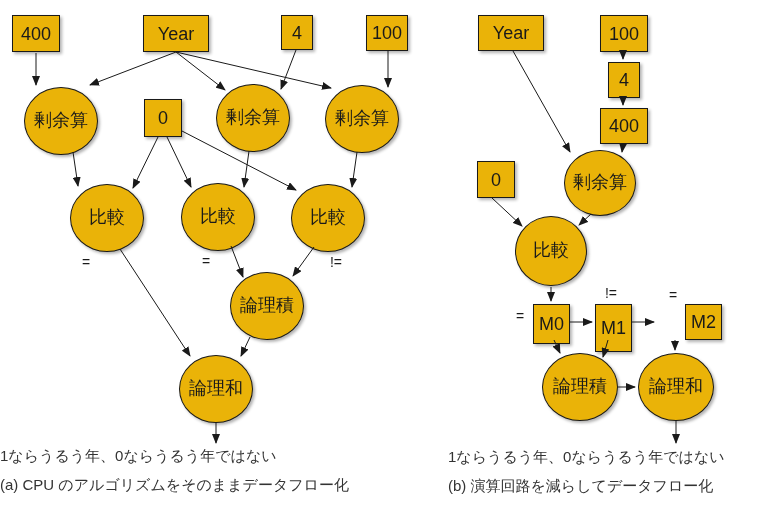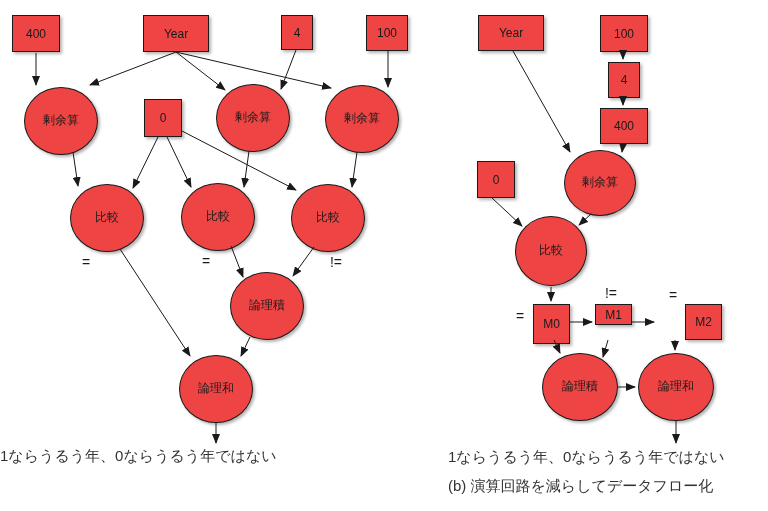--- a/index.html
+++ b/index.html
@@ -2,21 +2,21 @@
 <html><head>
 <meta charset="utf-8">
 <style>
   html,body{margin:0;padding:0;background:#fff;}
   .canvas{
     position:relative;width:768px;height:511px;background:#ffffff;overflow:hidden;
     font-family:"Liberation Sans","DejaVu Sans",sans-serif;color:#1a1a1a;
   }
   .node{
     position:absolute;display:flex;align-items:center;justify-content:center;
-    background:#ef4444;border:1px solid #1a1a1a;font-size:12px;line-height:1;
+    background:#eab308;border:1px solid #1a1a1a;font-size:18px;line-height:1;
     box-shadow:2px 2px 3px rgba(0,0,0,0.30);box-sizing:border-box;white-space:nowrap;
   }
   .ellipse{border-radius:50%;font-family:Liberation Mono, monospace;}
   .oplabel{
     position:absolute;font-size:14px;line-height:1;text-align:center;color:#1a1a1a;
     white-space:nowrap;
   }
   .caption{
     position:absolute;font-size:15px;line-height:1.2;color:#333;
     white-space:nowrap;
@@ -45,32 +45,33 @@
   <div class="node ellipse" style="left:291px;top:184px;width:74px;height:68px">比較</div>
 
   <div class="node ellipse" style="left:230px;top:272px;width:74px;height:68px">論理積</div>
   <div class="node ellipse" style="left:179px;top:355px;width:74px;height:68px">論理和</div>
 
   <div class="oplabel" style="left:74px;top:255px;width:24px">=</div>
   <div class="oplabel" style="left:194px;top:254px;width:24px">=</div>
   <div class="oplabel" style="left:321px;top:255px;width:30px">!=</div>
 
   <div class="caption" style="left:0px;top:447px;width:430px">1ならうるう年、0ならうるう年ではない</div>
+  <div class="caption" style="left:0px;top:476px;width:430px">(a) CPU のアルゴリズムをそのままデータフロー化</div>
 
   <div class="node" style="left:478px;top:15px;width:66px;height:36px">Year</div>
   <div class="node" style="left:600px;top:15px;width:48px;height:37px">100</div>
   <div class="node" style="left:608px;top:62px;width:32px;height:36px">4</div>
   <div class="node" style="left:600px;top:108px;width:48px;height:36px">400</div>
   <div class="node" style="left:477px;top:161px;width:38px;height:37px">0</div>
 
   <div class="node ellipse" style="left:564px;top:150px;width:72px;height:66px">剰余算</div>
   <div class="node ellipse" style="left:515px;top:216px;width:72px;height:70px">比較</div>
 
   <div class="node" style="left:533px;top:304px;width:37px;height:40px">M0</div>
-  <div class="node" style="left:595px;top:304px;width:37px;height:21px">M1</div>
+  <div class="node" style="left:595px;top:304px;width:37px;height:48px">M1</div>
   <div class="node" style="left:685px;top:304px;width:37px;height:36px">M2</div>
 
   <div class="node ellipse" style="left:542px;top:353px;width:76px;height:68px">論理積</div>
   <div class="node ellipse" style="left:638px;top:353px;width:76px;height:68px">論理和</div>
 
   <div class="oplabel" style="left:508px;top:309px;width:24px">=</div>
   <div class="oplabel" style="left:596px;top:286px;width:30px">!=</div>
   <div class="oplabel" style="left:661px;top:288px;width:24px">=</div>
 
   <div class="caption" style="left:448px;top:448px;width:330px">1ならうるう年、0ならうるう年ではない</div>

